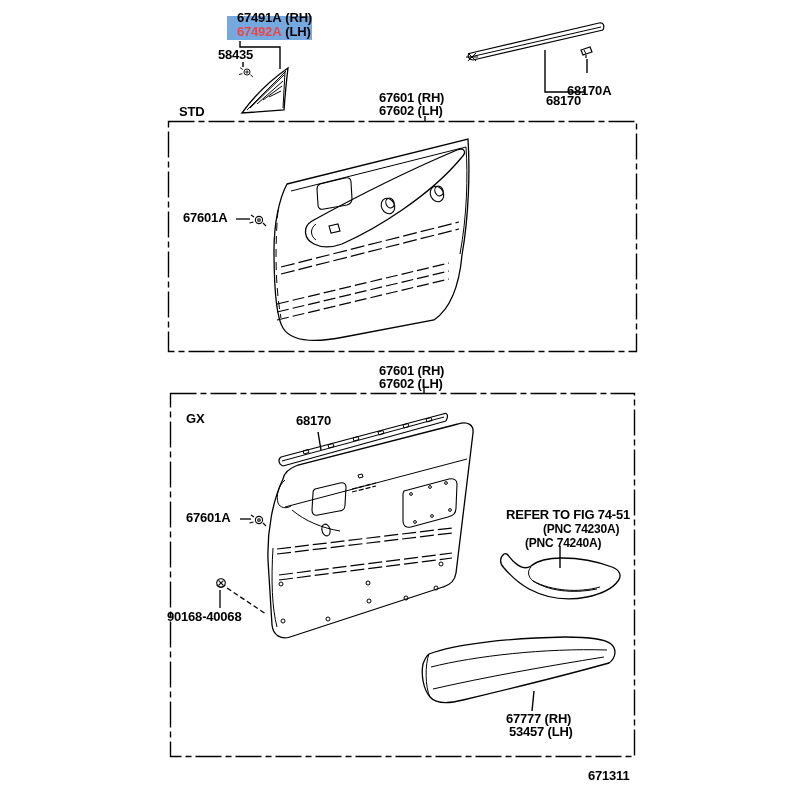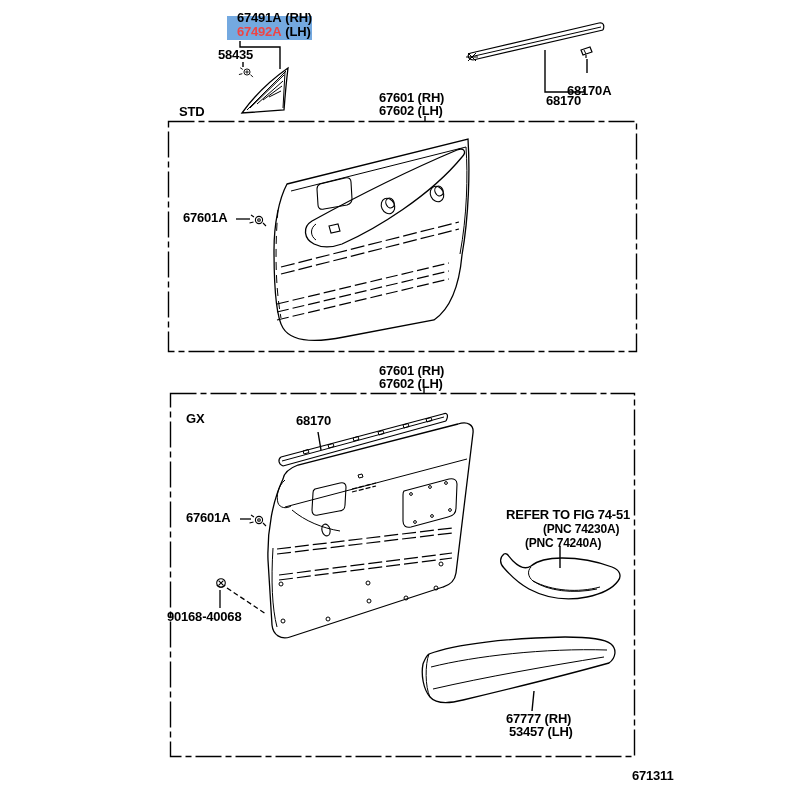--- a/index.html
+++ b/index.html
@@ -218,14 +218,14 @@
   <div class="lbl" style="left:186px;top:511px;">67601A</div>
   <div class="lbl" style="left:167px;top:610px;">90168-40068</div>
 
   <div class="lbl md" style="left:506px;top:509px;">REFER TO FIG 74-51</div>
   <div class="lbl sm" style="left:511px;top:523px;padding-left:32px;">(PNC 74230A)</div>
   <div class="lbl sm" style="left:509px;top:537px;padding-left:16px;">(PNC 74240A)</div>
 
   <div class="lbl" style="left:506px;top:712px;">67777 (RH)</div>
   <div class="lbl" style="left:509px;top:725px;">53457 (LH)</div>
 
-  <div class="lbl" style="left:588px;top:769px;margin-left:44px;">671311</div>
+  <div class="lbl" style="left:588px;top:769px;">671311</div>
 </div>
 
 </body></html>

